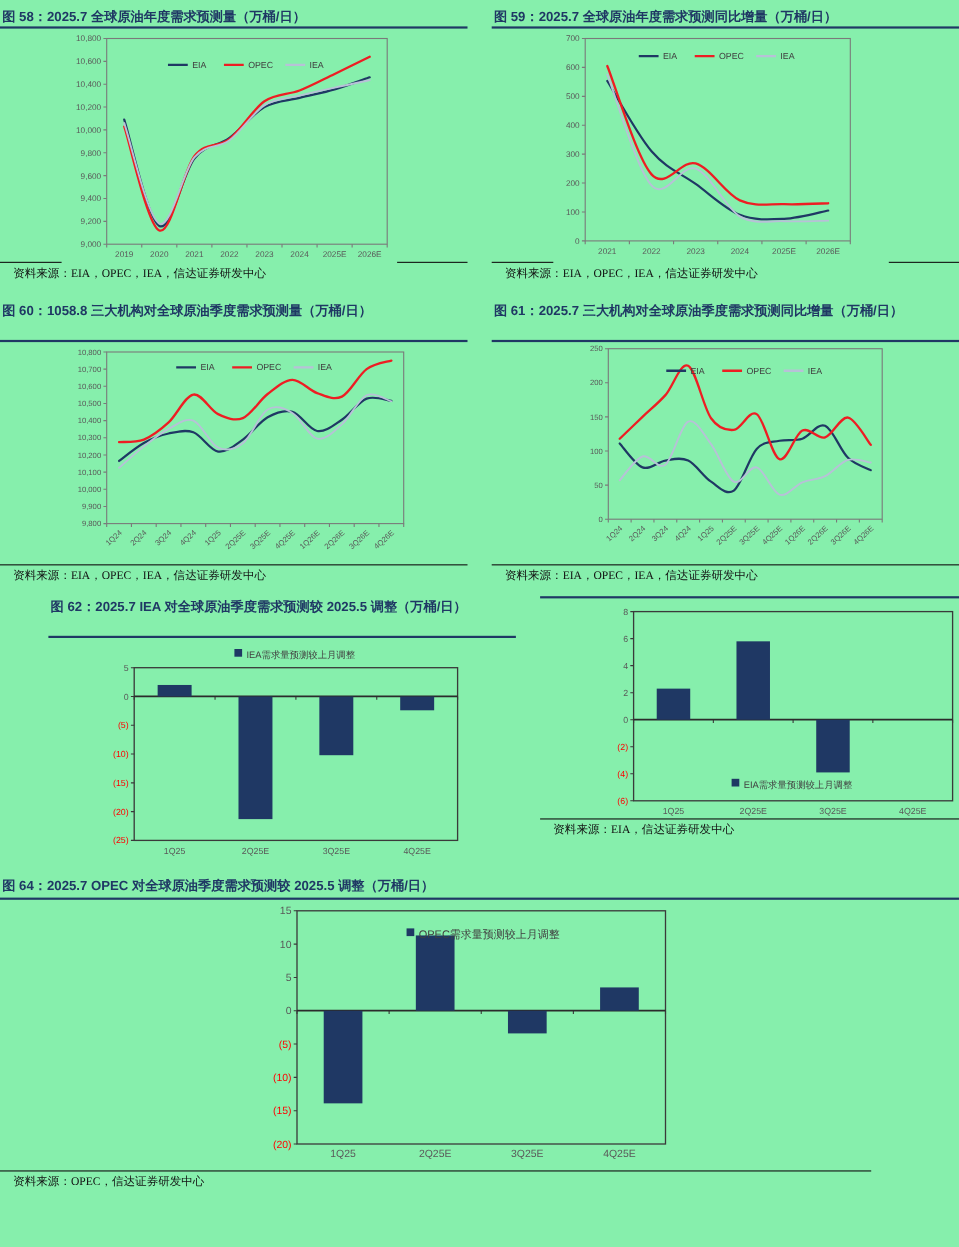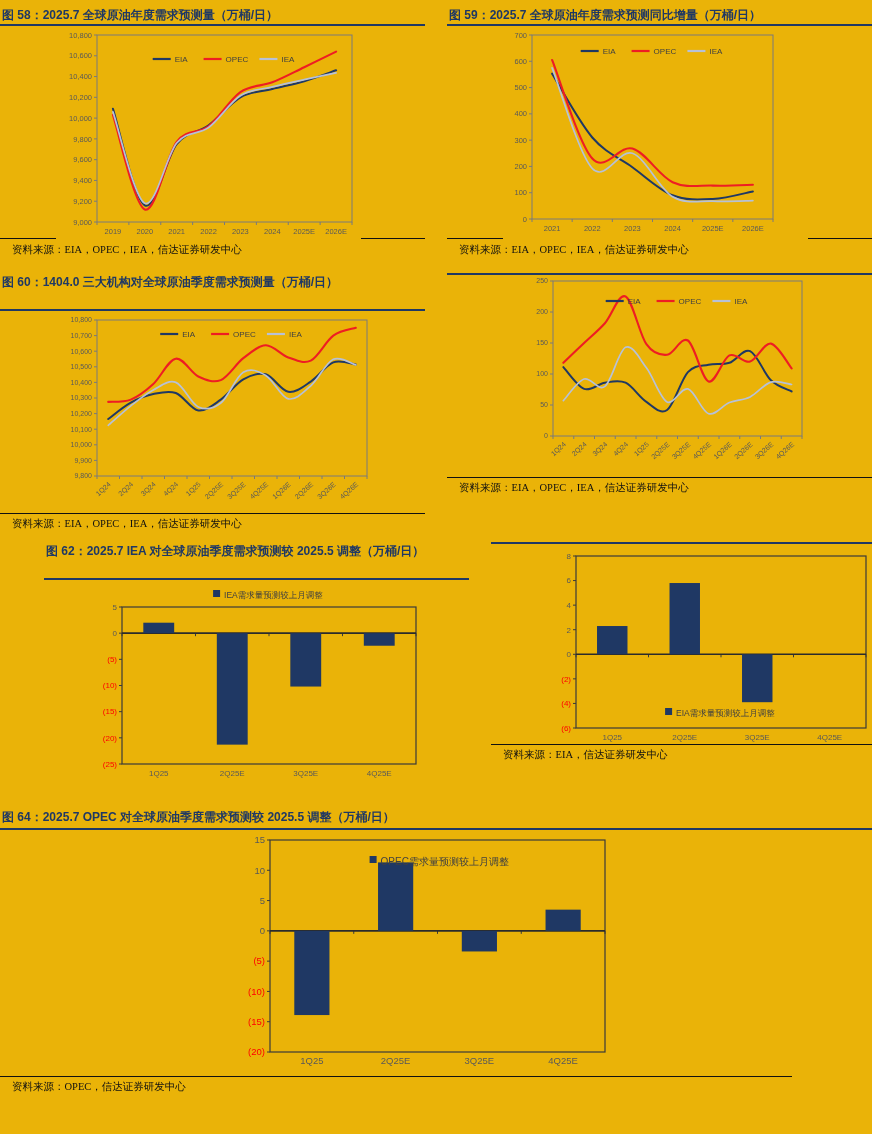--- a/index.html
+++ b/index.html
@@ -1,24 +1,24 @@
 <!DOCTYPE html>
 <html><head>
 <meta charset="utf-8">
 <style>
   html,body{margin:0;padding:0;background:#ffffff;}
-  .page{width:872px;height:1134px;background:#eab308;position:relative;overflow:hidden;
+  .page{width:872px;height:1134px;background:#86efac;position:relative;overflow:hidden;
         font-family:"Liberation Sans","DejaVu Sans",sans-serif;}
   .row{display:flex;}
   .col{width:425px;}
   .col.first{margin-right:22px;}
   .row1{margin-top:0;}
   .row2{margin-top:16px;}
   .row3{margin-top:12px;margin-left:44px;}
-  .row4{margin-top:26px;}
+  .row4{margin-top:14px;}
   .title-box{padding:8px 0 0 2px;height:24px;box-sizing:border-box;}
   .title-box.two{height:36px;padding-top:2px;}
   .title-box.r4{height:22px;padding-top:4px;}
   .fig-title{font-size:12px;font-weight:bold;color:#1f3864;line-height:1.3;}
   .title-rule{border-top:2.5px solid #1f3864;height:0;}
   .chart{line-height:0;}
   svg text{font-family:"Liberation Sans","DejaVu Sans",sans-serif;}
   .source-row{box-sizing:border-box;}
   .source-row.full{border-top:1.5px solid #111111;}
   .source-row.fullwide{border-top:1.5px solid #111111;width:792px;}
@@ -152,21 +152,21 @@
             <span class="seg-right"></span>
           </div>
         <div class="source-text">资料来源：EIA，OPEC，IEA，信达证券研发中心</div>
       </div>
     </div>
   </div>
 
   <div class="row row2">
     <div class="col first">
       <div class="title-box two">
-          <div class="fig-title">图 60：1404.0 三大机构对全球原油季度需求预测量（万桶/日）</div>
+          <div class="fig-title">图 60：1058.8 三大机构对全球原油季度需求预测量（万桶/日）</div>
         </div>
       <div class="title-rule"></div>
       <div class="chart"><svg width="425" height="202" viewBox="0 0 425 202">
             <rect x="97" y="9" width="270" height="156" fill="none" stroke="#7a7a7a" stroke-width="1"></rect>
             <line x1="94" y1="9" x2="97" y2="9" stroke="#7a7a7a" stroke-width="1"></line>
             <text x="92" y="11.45" text-anchor="end" font-size="7" fill="#595959">10,800</text>
             <line x1="94" y1="24.6" x2="97" y2="24.6" stroke="#7a7a7a" stroke-width="1"></line>
             <text x="92" y="27.05" text-anchor="end" font-size="7" fill="#595959">10,700</text>
             <line x1="94" y1="40.2" x2="97" y2="40.2" stroke="#7a7a7a" stroke-width="1"></line>
             <text x="92" y="42.650000000000006" text-anchor="end" font-size="7" fill="#595959">10,600</text>
@@ -221,20 +221,23 @@
               <text x="233.07999999999998" y="25.8" font-size="8" fill="#404040">OPEC</text>
               <line x1="266.91999999999996" y1="23" x2="284.91999999999996" y2="23" stroke="#b7c1d7" stroke-width="2.2"></line>
               <text x="288.91999999999996" y="25.8" font-size="8" fill="#404040">IEA</text>
             </g>
           </svg></div>
       <div class="source-row full">
         <div class="source-text">资料来源：EIA，OPEC，IEA，信达证券研发中心</div>
       </div>
     </div>
     <div class="col">
+      <div class="title-box two">
+          <div class="fig-title">图 61：2025.7 三大机构对全球原油季度需求预测同比增量（万桶/日）</div>
+        </div>
       <div class="title-rule"></div>
       <div class="chart"><svg width="425" height="202" viewBox="0 0 425 202">
             <rect x="106" y="6" width="249" height="155" fill="none" stroke="#7a7a7a" stroke-width="1"></rect>
             <line x1="103" y1="6" x2="106" y2="6" stroke="#7a7a7a" stroke-width="1"></line>
             <text x="101" y="8.45" text-anchor="end" font-size="7" fill="#595959">250</text>
             <line x1="103" y1="37" x2="106" y2="37" stroke="#7a7a7a" stroke-width="1"></line>
             <text x="101" y="39.45" text-anchor="end" font-size="7" fill="#595959">200</text>
             <line x1="103" y1="68" x2="106" y2="68" stroke="#7a7a7a" stroke-width="1"></line>
             <text x="101" y="70.45" text-anchor="end" font-size="7" fill="#595959">150</text>
             <line x1="103" y1="99" x2="106" y2="99" stroke="#7a7a7a" stroke-width="1"></line>

